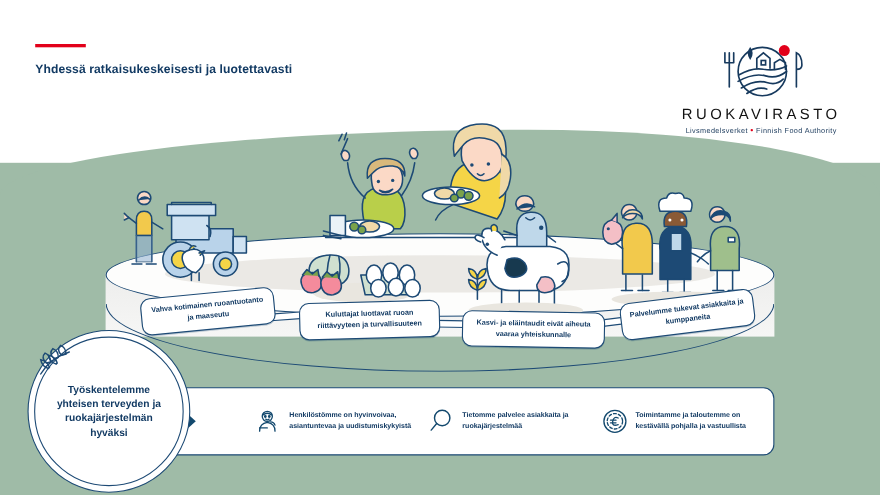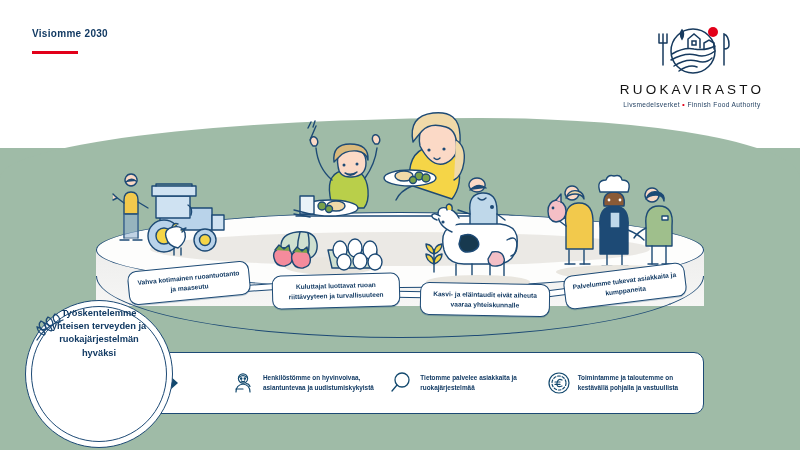--- a/index.html
+++ b/index.html
@@ -25,21 +25,21 @@
     margin-bottom:8px;
   }
   .title {
     font-size:20.5px; font-weight:700; color:#123a63; line-height:1.22;
     letter-spacing:-.2px;
   }
   .rule { width:46px; height:2.5px; background:#e2001a; margin:12px 0 14px 0; }
   .subtitle { font-size:11px; font-weight:700; color:#123a63; letter-spacing:.1px; }
 
   
-  .logo { position:absolute; right:28px; top:18px; width:160px; text-align:center; z-index:40; }
+  .logo { position:absolute; right:28px; top:32px; width:160px; text-align:center; z-index:40; }
   .logo-mark { position:relative; height:62px; }
   .logo-word {
     font-size:13.5px; letter-spacing:3.2px; color:#111; font-weight:400;
     margin-top:2px;
   }
   .logo-sub {
     font-size:6.6px; letter-spacing:.35px; color:#1b3a5c; margin-top:3px;
   }
   .logo-sub .dot { color:#e2001a; font-size:8px; }
   .platform-side-shade {
@@ -104,42 +104,42 @@
   }
 
   
   .circle-outer {
     position:absolute; left:25px; top:300px; width:148px; height:148px;
     border-radius:50%; background:#ffffff; border:1.2px solid #1d4a75; z-index:36;
   }
   .circle-inner {
     position:absolute; left:31px; top:306px; width:136px; height:136px;
     border-radius:50%; background:#ffffff; border:1.2px solid #1d4a75; z-index:37;
-    display:flex; justify-content:center;
+    display:flex; align-items:center; justify-content:center;
   }
   .circle-text {
     font-size:9.3px; font-weight:700; color:#123a63; text-align:center;
     line-height:1.42; padding:0 14px;
   }
   .wheat-badge { position:absolute; left:25px; top:300px; width:52px; height:44px; z-index:38; }
 
   svg { display:block; overflow:visible; }
 </style>
 </head>
 <body>
 
 <div id="stage">
 
   <div class="bg-white-top"></div>
   <div class="bg-green-strip"></div>
   <div class="bg-green-curve"></div>
 
   <div class="header">
-    <div class="eyebrow">Visiomme 2030</div>
     <div class="rule"></div>
+    <div class="subtitle">Yhdessä ratkaisukeskeisesti ja luotettavasti</div>
   </div>
 
   <div class="logo">
     <div class="logo-mark">
       <svg width="160" height="62" viewBox="0 0 160 62">
         <g stroke="#173a5e" stroke-width="1.5" fill="none" stroke-linecap="round">
 
           <path d="M47 16 v9 M51 16 v9 M55 16 v9 M47 25 h8 M51 25 v22"></path>
 
           <path d="M112 16 q5 2 5 11 q0 4 -5 4 z M112 31 v16"></path>

